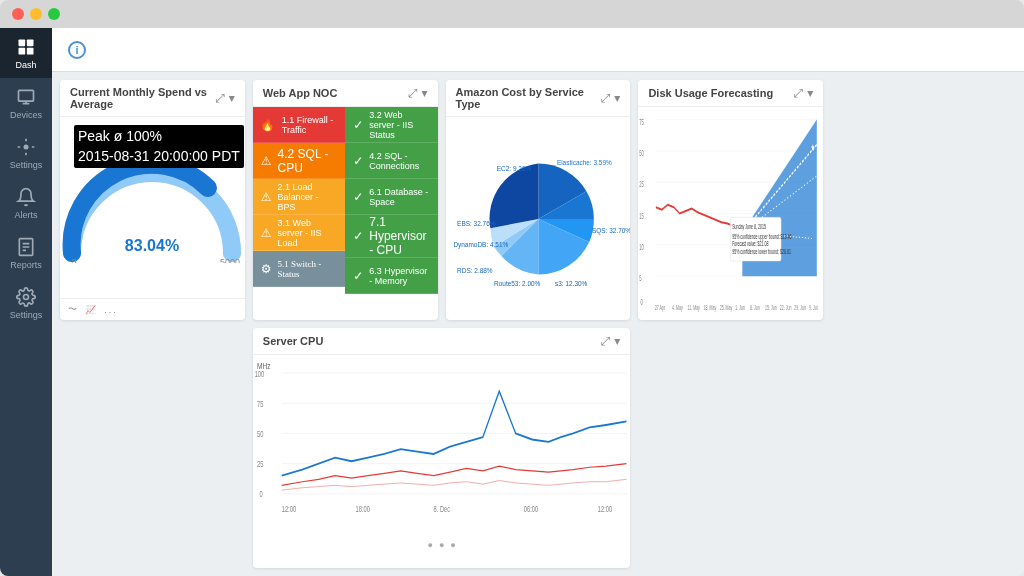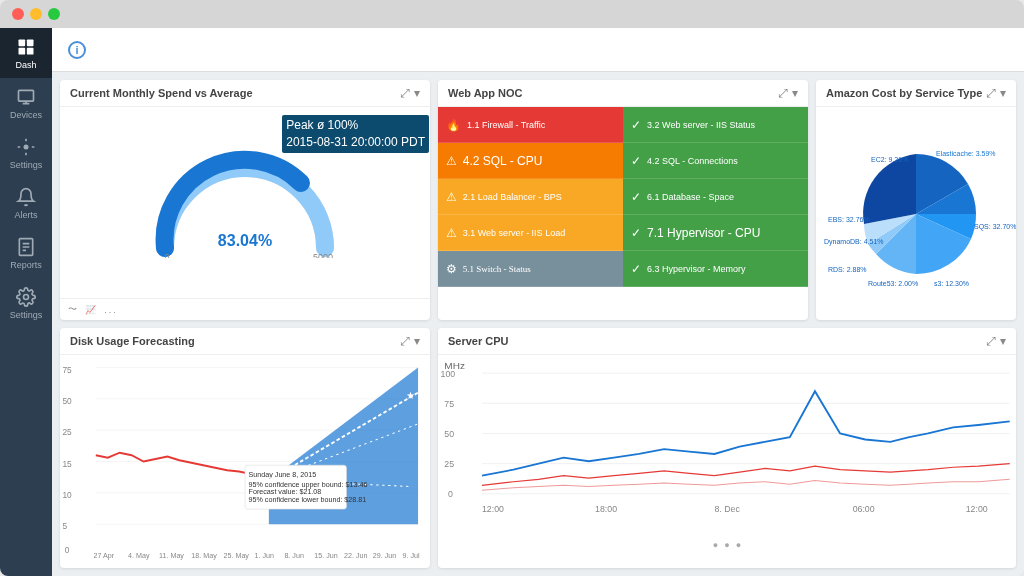--- a/index.html
+++ b/index.html
@@ -98,21 +98,21 @@
       border-radius: 50%;
       border: 2px solid #4a90d9;
       color: #4a90d9;
       font-size: 11px;
       font-weight: bold;
       display: flex; align-items: center; justify-content: center;
     }
     .dashboard-grid {
       flex: 1;
       display: grid;
-      grid-template-columns: 1fr 1fr;
+      grid-template-columns: 1fr 1fr 1fr 1fr 1fr;
       grid-template-rows: 1fr 1fr;
       gap: 8px;
       padding: 8px;
       overflow: hidden;
     }
     .widget {
       background: #fff;
       border-radius: 4px;
       box-shadow: 0 1px 3px rgba(0,0,0,0.1);
       display: flex;
@@ -148,23 +148,23 @@
       flex-direction: column;
       align-items: center;
       justify-content: center;
       height: 100%;
       position: relative;
     }
     .gauge-peak {
       position: absolute;
       top: 8px;
       right: 1px;
-      background: #0c4a6e;
+      background: #000000;
       color: white;
-      font-size: 12px;
+      font-size: 14px;
       padding: 2px 4px;
       border-radius: 2px;
       line-height: 1.4;
     }
     .gauge-footer {
       display: flex;
       align-items: center;
       padding: 4px 8px;
       border-top: 1px solid #eee;
       gap: 8px;

